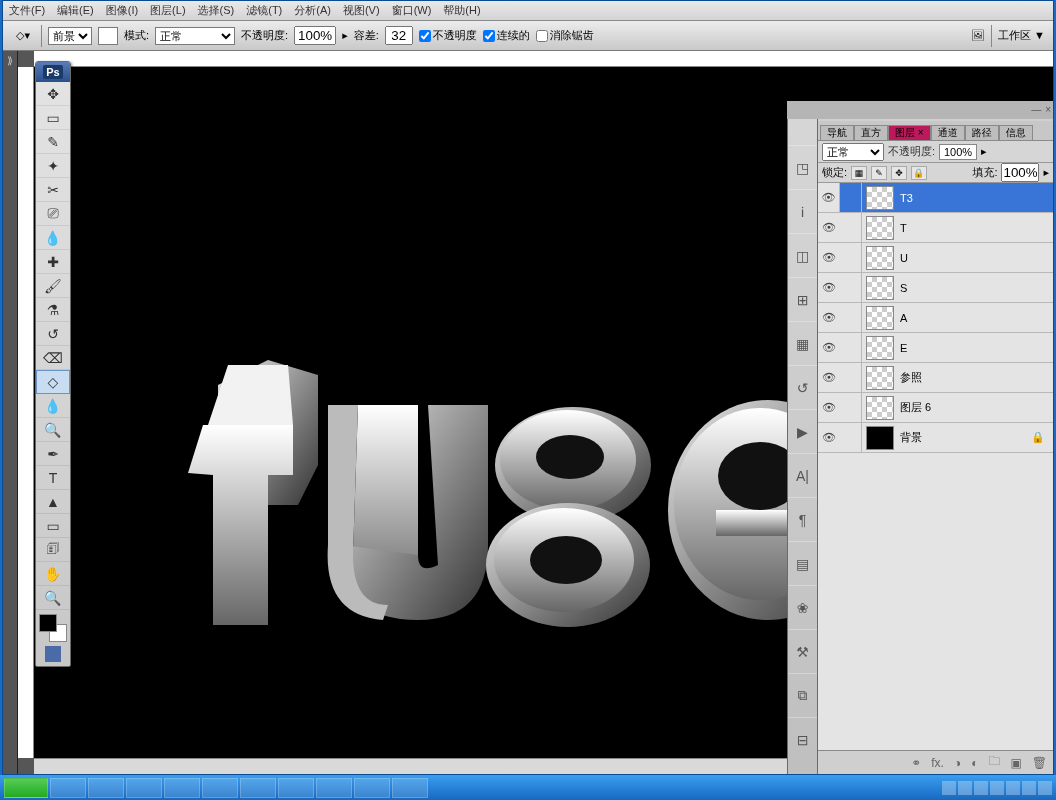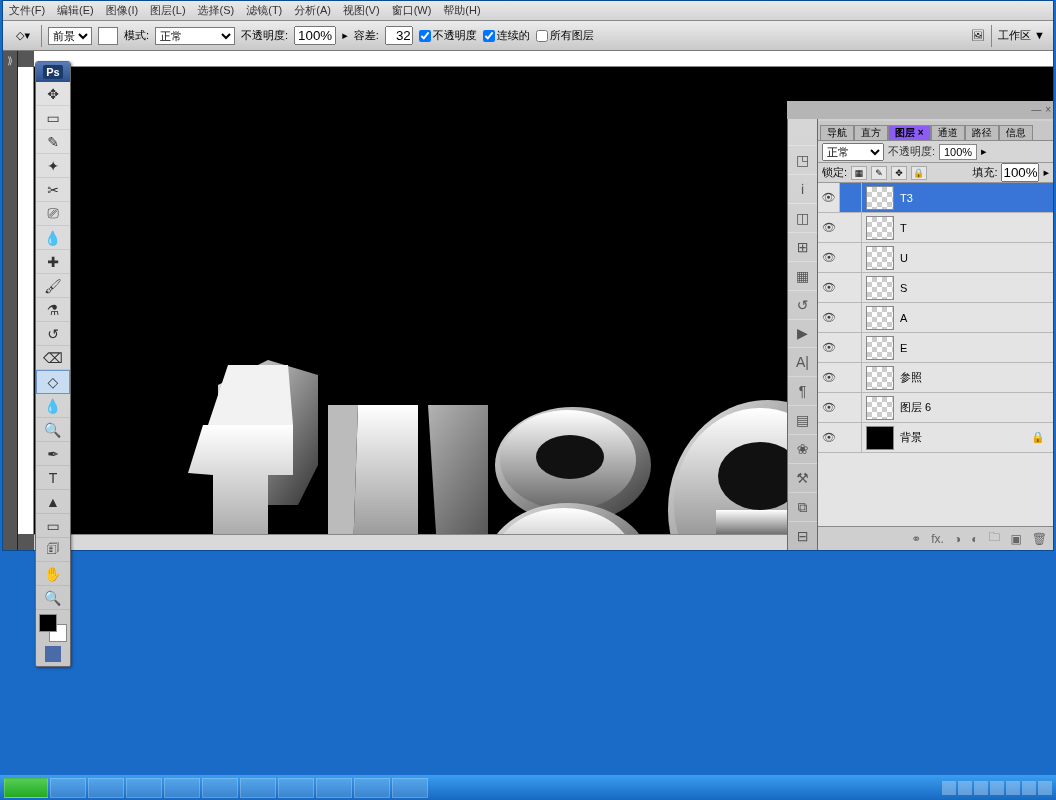--- a/index.html
+++ b/index.html
@@ -1,29 +1,29 @@
 <!DOCTYPE html>
 <html><head>
 <meta charset="utf-8">
 <style>
 * { margin:0; padding:0; box-sizing:border-box; font-family: "Microsoft YaHei", sans-serif; }
 body { width:1056px; height:800px; background:#1a6bc7; overflow:hidden; position:relative; }
-.app { position:absolute; left:2px; top:0; width:1052px; height:551px; background:#b8b8b8; border:1px solid #0a4b8f; }
+.app { position:absolute; left:2px; top:0; width:1052px; height:775px; background:#b8b8b8; border:1px solid #0a4b8f; }
 .menubar { height:20px; background:linear-gradient(#e9e9e9,#d4d4d4); border-bottom:1px solid #8a8a8a; font-size:11px; display:flex; align-items:center; padding-left:6px; color:#333; }
 .menubar span { margin-right:12px; cursor:default; }
 .optbar { height:30px; background:linear-gradient(#ececec,#c9c9c9); border-bottom:1px solid #7a7a7a; display:flex; align-items:center; font-size:11px; padding:0 8px; gap:6px; }
 .optbar .bucket { width:24px; height:22px; display:flex; align-items:center; justify-content:center; }
 .optbar .sep { width:1px; height:22px; background:#888; }
 .optbar select, .optbar input[type=text] { font-size:11px; height:18px; border:1px solid #7a7a7a; background:#fff; }
 .optbar .swatch { width:20px; height:18px; border:1px solid #7a7a7a; background:#fff; }
 .optbar label { display:flex; align-items:center; gap:2px; }
 .optbar .chk { width:12px; height:12px; }
 .optbar .rspace { margin-left:auto; display:flex; align-items:center; gap:6px; }
 .optbar .num { width:42px; text-align:center; }
-.optbar .tol { width:28px; text-align:right; }
+.optbar .tol { width:28px; text-align:center; }
 
 .workrow { position:absolute; top:50px; left:0; right:0; bottom:0; display:flex; }
 .docbar { width:15px; background:#555; border-right:1px solid #222; display:flex; flex-direction:column; align-items:center; padding-top:4px; }
 .docbar .arr { color:#ccc; font-size:10px; }
 
 .canvaswrap { flex:1; background:#565656; position:relative; overflow:hidden; }
 .rulerH { position:absolute; top:0; left:16px; right:0; height:16px; background:#fff; border-bottom:1px solid #888; }
 .rulerV { position:absolute; top:16px; left:0; width:16px; bottom:16px; background:#fff; border-right:1px solid #888; }
 .canvas-inner { position:absolute; top:16px; left:16px; right:0; bottom:16px; background:#000; overflow:hidden; }
 .watermark { position:absolute; bottom:22px; left:290px; color:#64181a; font-family:"Times New Roman",serif; font-size:34px; letter-spacing:4px; }
@@ -44,21 +44,21 @@
 .qm { width:16px; height:16px; background:#4a6aa8; }
 
 .dockR { position:absolute; right:0; top:50px; width:266px; bottom:0; display:flex; }
 .iconstrip { width:30px; background:linear-gradient(#d7d7d7,#bfbfbf); border-left:1px solid #6a6a6a; display:flex; flex-direction:column; padding-top:44px; gap:0; }
 .iconstrip .ibtn { height:44px; display:flex; align-items:center; justify-content:center; font-size:14px; color:#555; border-top:1px solid rgba(255,255,255,.3); }
 
 .panel { flex:1; background:#d0d0d0; border-left:1px solid #6a6a6a; display:flex; flex-direction:column; }
 .panel .tabrow { height:20px; background:#c7c7c7; border-bottom:1px solid #8a8a8a; display:flex; font-size:11px; align-items:flex-end; padding-left:2px; gap:0; position:relative; margin-top:20px; }
 .panel .dockhead { position:absolute; top:0; height:18px; left:0; right:0; background:#b5b5b5; }
 .panel .tab { padding:0 6px; background:#bdbdbd; border:1px solid #8a8a8a; border-bottom:none; cursor:default; white-space:nowrap; font-size:10px; }
-.panel .tab.active { background:#8b5cf6;font-weight:bold; }
+.panel .tab.active { background:#be185d; }
 .panel .wmin { position:absolute; right:2px; top:3px; font-size:10px; color:#555; display:flex; gap:4px; }
 .optsrow { height:22px; background:#d6d6d6; border-bottom:1px solid #999; display:flex; align-items:center; font-size:11px; padding:0 4px; gap:4px; }
 .optsrow select { font-size:11px; height:18px; flex-shrink:0; width:62px; }
 .optsrow .lbl { color:#333; }
 .optsrow input { width:38px; font-size:11px; height:16px; text-align:center; border:1px solid #888; }
 .lockrow { height:20px; background:#d6d6d6; border-bottom:1px solid #999; display:flex; align-items:center; font-size:11px; padding:0 4px; gap:4px; }
 .lockrow .lbtn { width:16px; height:14px; border:1px solid #aaa; background:#e6e6e6; font-size:9px; display:flex; align-items:center; justify-content:center; }
 .layers { flex:1; background:#e4e4e4; overflow:auto; }
 .layer { height:30px; display:flex; align-items:center; border-bottom:1px solid #b8b8b8; font-size:11px; }
 .layer.sel { background:#3875d7; color:#fff; }
@@ -109,21 +109,21 @@
     <label>
         <input type="checkbox" class="chk" checked="" style="">
         <span>不透明度</span>
       </label>
     <label>
         <input type="checkbox" class="chk" checked="" style="">
         <span>连续的</span>
       </label>
     <label>
         <input type="checkbox" class="chk" style="">
-        <span>所有图层</span>
+        <span>消除锯齿</span>
       </label>
     <div class="rspace">
       <span>🖼</span>
       <div class="sep"></div>
       <span>工作区 ▼</span>
     </div>
   </div>
 
   <div class="workrow">
     <div class="docbar">

